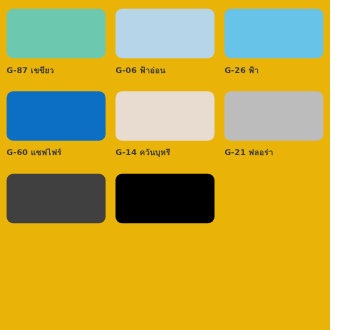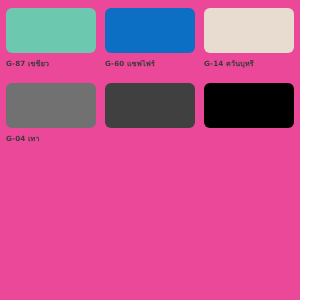--- a/index.html
+++ b/index.html
@@ -51,36 +51,44 @@
     overflow: hidden;
   }
 
   .swatch-label .code {
     margin-right: 2.5px;
   }
 </style>
 </head>
 <body>
 
-<div class="swatch-grid" style="background: #ec4899;">
+<div class="swatch-grid" style="background: #eab308;">
     <div class="swatch-cell">
       <div class="swatch-chip" style="background: rgb(108, 200, 175);"></div>
       <div class="swatch-label"><span class="code">G-87</span><span class="name">เขขียว</span></div>
+    </div>
+    <div class="swatch-cell">
+      <div class="swatch-chip" style="background: rgb(182, 213, 232);"></div>
+      <div class="swatch-label"><span class="code">G-06</span><span class="name">ฟ้าอ่อน</span></div>
+    </div>
+    <div class="swatch-cell">
+      <div class="swatch-chip" style="background: rgb(104, 195, 232);"></div>
+      <div class="swatch-label"><span class="code">G-26</span><span class="name">ฟ้า</span></div>
     </div>
     <div class="swatch-cell">
       <div class="swatch-chip" style="background: rgb(12, 111, 196);"></div>
       <div class="swatch-label"><span class="code">G-60</span><span class="name">แซฟไฟร์</span></div>
     </div>
     <div class="swatch-cell">
       <div class="swatch-chip" style="background: rgb(232, 220, 208);"></div>
       <div class="swatch-label"><span class="code">G-14</span><span class="name">ควันบุหรี่</span></div>
     </div>
     <div class="swatch-cell">
-      <div class="swatch-chip" style="background: rgb(113, 113, 113);"></div>
-      <div class="swatch-label"><span class="code">G-04</span><span class="name">เทา</span></div>
+      <div class="swatch-chip" style="background: rgb(188, 188, 188);"></div>
+      <div class="swatch-label"><span class="code">G-21</span><span class="name">ฟลอร่า</span></div>
     </div>
     <div class="swatch-cell">
       <div class="swatch-chip" style="background: rgb(64, 64, 64);"></div>
     </div>
     <div class="swatch-cell">
       <div class="swatch-chip" style="background: rgb(0, 0, 0);"></div>
     </div>
   </div>
 
 </body></html>

